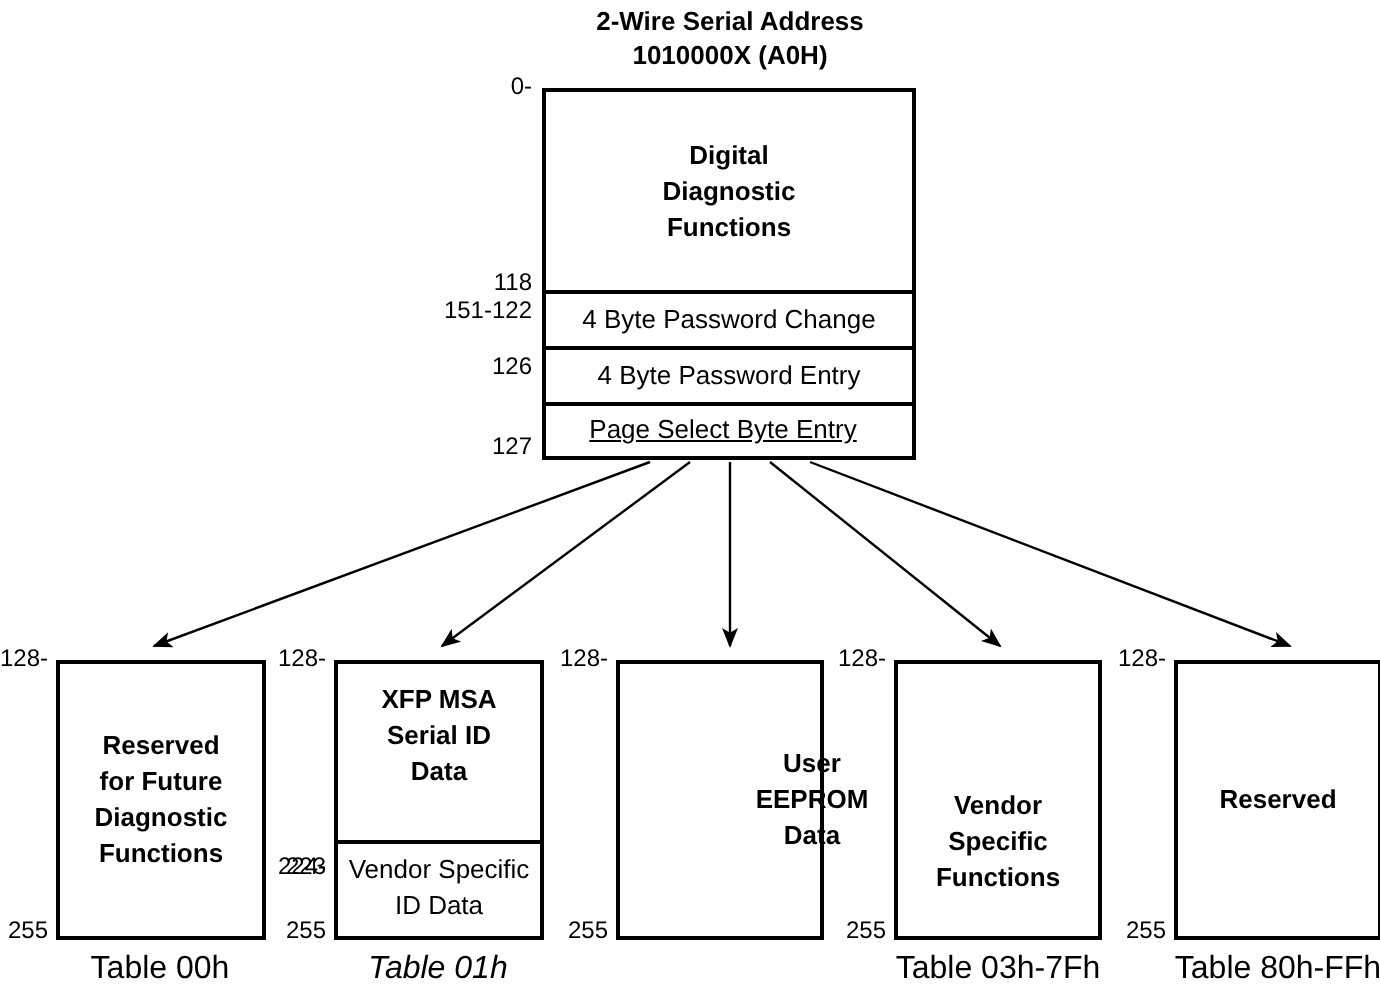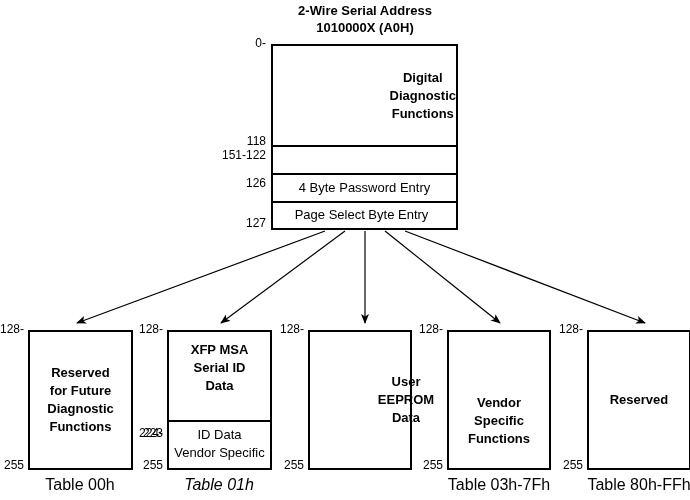--- a/index.html
+++ b/index.html
@@ -23,37 +23,40 @@
 <body>
 
 <div class="stage">
 
   <div class="title" style="left:245px;top:2px;width:240px;">
     <div>2-Wire Serial Address</div>
     <div>1010000X (A0H)</div>
   </div>
 
   <div class="box" style="left:271px;top:44px;width:187px;height:186px;">
-    <div class="cell bold" style="left:0;top:0;width:183px;height:99px;font-size:13px;justify-content:flex-end;">
+    <div class="cell bold" style="left:0;top:0;width:183px;height:99px;font-size:13px;">
       <div>
         <div class="stk" style="position:relative;">Digital</div>
         <div class="stk" style="position:relative;">Diagnostic</div>
         <div class="stk" style="position:relative;">Functions</div>
       </div>
     </div>
 
     <div class="mainlines" style="left:0;top:99px;width:183px;"></div>
+    <div class="cell" style="left:0;top:99px;width:183px;height:28px;font-size:13px;">
+      <span>4 Byte Password Change</span>
+    </div>
 
     <div class="mainlines" style="left:0;top:127px;width:183px;"></div>
     <div class="cell" style="left:0;top:127px;width:183px;height:28px;font-size:13px;justify-content:center;">
       <span>4 Byte Password Entry</span>
     </div>
 
     <div class="mainlines" style="left:0;top:155px;width:183px;"></div>
-    <div class="cell" style="left:0;top:155px;width:177px;height:27px;font-size:13px;">
+    <div class="cell" style="left:0;top:155px;width:177px;height:27px;font-size:13px;text-decoration:underline;">
       <span>Page Select Byte Entry</span>
     </div>
   </div>
 
   <div class="lbl" style="left:198px;top:36px;width:68px;">0-</div>
   <div class="lbl" style="left:198px;top:134px;width:68px;">118</div>
   <div class="lbl" style="left:198px;top:148px;width:68px;">151-122</div>
   <div class="lbl" style="left:198px;top:176px;width:68px;">126</div>
   <div class="lbl" style="left:198px;top:216px;width:68px;">127</div>
 
@@ -88,22 +91,22 @@
     <div class="cell bold" style="left:0;top:0;width:101px;height:72px;font-size:13px;">
       <div>
         <div class="stk" style="position:relative;">XFP MSA</div>
         <div class="stk" style="position:relative;">Serial ID</div>
         <div class="stk" style="position:relative;">Data</div>
       </div>
     </div>
     <div class="mainlines" style="left:0;top:88px;width:101px;"></div>
     <div class="cell" style="left:0;top:88px;width:101px;height:48px;font-size:13px;">
       <div>
+        <div class="stk" style="position:relative;">Vendor Specific</div>
         <div class="stk" style="position:relative;">ID Data</div>
-        <div class="stk" style="position:relative;">Vendor Specific</div>
       </div>
     </div>
   </div>
   <div class="lbl" style="left:111px;top:322px;width:52px;">128-</div>
   <div class="lbl" style="left:111px;top:426px;width:52px;">223</div>
   <div class="lbl" style="left:111px;top:426px;width:52px;">224-</div>
   <div class="lbl" style="left:111px;top:458px;width:52px;">255</div>
   <div class="tbl" style="left:159px;top:476px;font-style:italic;">Table 01h</div>
 
   <div class="box" style="left:308px;top:330px;width:104px;height:140px;">

